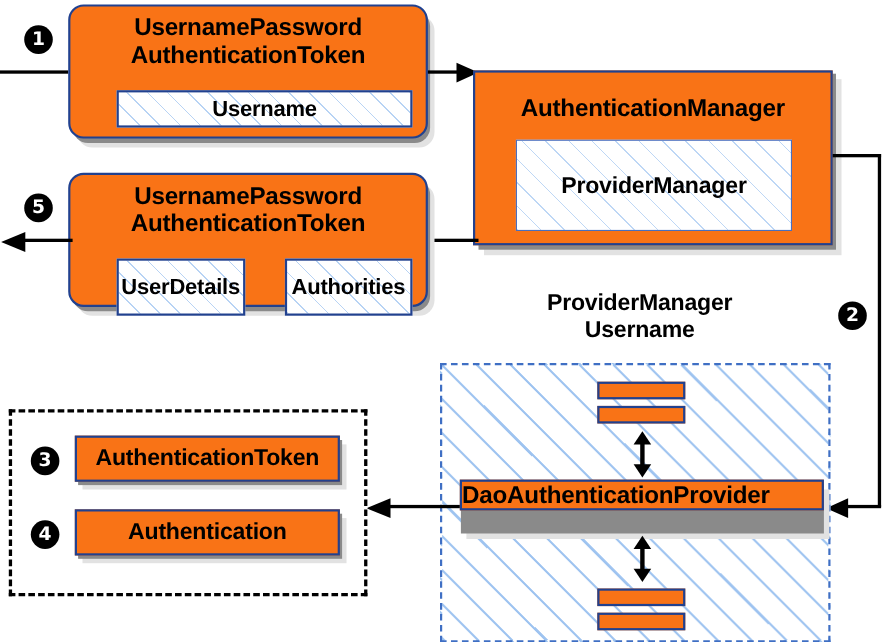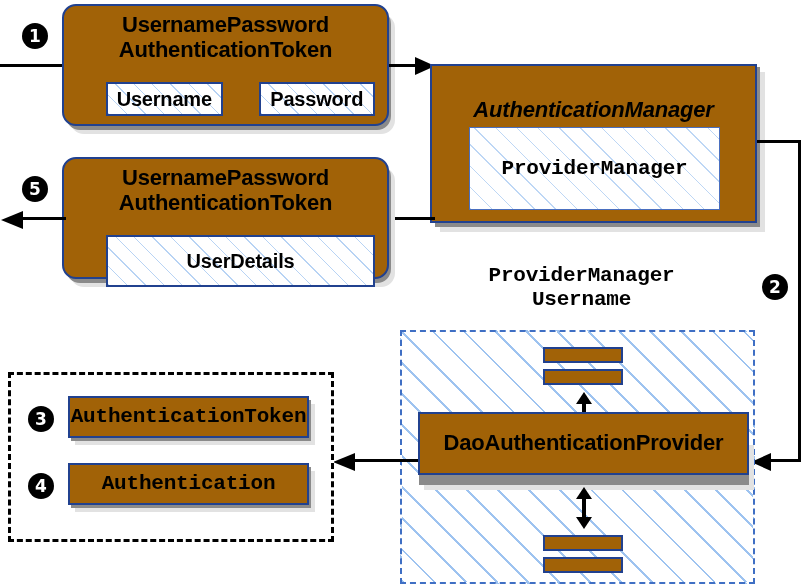--- a/index.html
+++ b/index.html
@@ -12,21 +12,21 @@
     width: 803px;
     height: 584px;
     background: #ffffff;
     font-family: "Liberation Sans", sans-serif;
     overflow: hidden;
   }
   .abs { position: absolute; }
 
   
   .blue-fill {
-    background: #a16207;
+    background: #f97316;
     border: 2px solid #21418f;
     box-sizing: border-box;
   }
   .rounded {
     border-radius: 14px;
   }
 
   
   .shadow-dark {
     background: #8a8a8a;
@@ -37,21 +37,21 @@
 
   
   .title-text {
     font-weight: bold;
     color: #000000;
     text-align: center;
     line-height: 1.12;
     letter-spacing: -0.2px;
   }
   .t22 { font-size: 22px; }
-  .t21 { font-size: 21px; font-family: Liberation Mono, monospace; }
+  .t21 { font-size: 21px; }
   .t20 { font-size: 20px; }
 
   
   .hatch-white {
     background-color: #ffffff;
     background-image: repeating-linear-gradient(
       45deg,
       rgba(125,175,235,0.55) 0px,
       rgba(125,175,235,0.55) 1px,
       rgba(255,255,255,0) 1px,
@@ -130,36 +130,33 @@
   <div class="abs rounded shadow-dark" style="left:66px; top:10px; width:325px; height:120px;"></div>
 
   <div class="abs rounded blue-fill" style="left:62px; top:4px; width:327px; height:122px;">
     <div class="title-text t22" style="margin-top:7px;">UsernamePassword</div>
     <div class="title-text t22">AuthenticationToken</div>
 
     <div class="abs" style="left:14px; top:76px; width:297px; height:34px; display:flex; gap:8px;">
       <div class="hatch-white" style="flex:1; display:flex; align-items:center; justify-content:center;">
         <span class="title-text t20">Username</span>
       </div>
-      <div class="hatch-white" style="flex:1; display:flex; align-items:center; justify-content:center;">
-        <span class="title-text t20">Password</span>
-      </div>
     </div>
   </div>
 
   <div class="abs line-h" style="left:389px; top:64px; width:30px;"></div>
   <svg class="abs arrow" style="left:415px; top:55px;" width="22" height="22" viewBox="0 0 22 22">
     <polygon points="0,2 20,11 0,20" fill="#000000"></polygon>
   </svg>
 
   <div class="abs shadow-light" style="left:440px; top:72px; width:325px; height:160px;"></div>
   <div class="abs shadow-dark" style="left:435px; top:67px; width:325px; height:160px;"></div>
 
   <div class="abs blue-fill" style="left:430px; top:64px; width:327px; height:159px;">
-    <div class="title-text t22" style="margin-top:32px;font-style:italic;">AuthenticationManager</div>
+    <div class="title-text t22" style="margin-top:20px;">AuthenticationManager</div>
     <div class="abs hatch-white-thin" style="left:37px; top:61px; width:251px; height:83px; display:flex; align-items:center; justify-content:center;">
       <span class="title-text t21">ProviderManager</span>
     </div>
   </div>
 
   <div class="abs line-h" style="left:757px; top:140px; width:44px;"></div>
   <div class="abs line-v" style="left:798px; top:140px; height:321px;"></div>
   <div class="abs line-h" style="left:768px; top:459px; width:33px;"></div>
   <svg class="abs arrow" style="left:750px; top:451px;" width="22" height="22" viewBox="0 0 22 22">
     <polygon points="21,2 1,11 21,20" fill="#000000"></polygon>
@@ -175,20 +172,23 @@
   <div class="abs rounded shadow-dark" style="left:66px; top:163px; width:325px; height:120px;"></div>
 
   <div class="abs rounded blue-fill" style="left:62px; top:157px; width:327px; height:122px;">
     <div class="title-text t22" style="margin-top:7px;">UsernamePassword</div>
     <div class="title-text t22">AuthenticationToken</div>
 
     <div class="abs" style="left:14px; top:76px; width:297px; height:52px; display:flex; gap:8px;">
       <div class="hatch-white" style="flex:1; display:flex; align-items:center; justify-content:center;">
         <span class="title-text t20">UserDetails</span>
       </div>
+      <div class="hatch-white" style="flex:1; display:flex; align-items:center; justify-content:center;">
+        <span class="title-text t20">Authorities</span>
+      </div>
     </div>
   </div>
 
   <div class="abs line-h" style="left:18px; top:217px; width:48px;"></div>
   <svg class="abs arrow" style="left:0px; top:209px;" width="24" height="22" viewBox="0 0 24 22">
     <polygon points="23,2 1,11 23,20" fill="#000000"></polygon>
   </svg>
 
   <div class="abs" style="left:22px; top:176px;">
     <div class="badge">5</div>
@@ -206,21 +206,21 @@
 
   <svg class="abs arrow" style="left:574px; top:392px;" width="20" height="42" viewBox="0 0 20 42">
     <line x1="10" y1="6" x2="10" y2="36" stroke="#000000" stroke-width="4"></line>
     <polygon points="10,0 18,12 2,12" fill="#000000"></polygon>
     <polygon points="10,42 18,30 2,30" fill="#000000"></polygon>
   </svg>
 
   <div class="abs shadow-light" style="left:424px; top:445px; width:330px; height:45px;"></div>
   <div class="abs shadow-dark" style="left:419px; top:440px; width:330px; height:45px;"></div>
 
-  <div class="abs blue-fill" style="left:418px; top:412px; width:331px; height:63px; display:flex; align-items:center; justify-content:center;">
+  <div class="abs blue-fill" style="left:418px; top:436px; width:331px; height:28px; display:flex; align-items:center; justify-content:flex-start;">
     <span class="title-text t22">DaoAuthenticationProvider</span>
   </div>
 
   <svg class="abs arrow" style="left:574px; top:487px;" width="20" height="42" viewBox="0 0 20 42">
     <line x1="10" y1="6" x2="10" y2="36" stroke="#000000" stroke-width="4"></line>
     <polygon points="10,0 18,12 2,12" fill="#000000"></polygon>
     <polygon points="10,42 18,30 2,30" fill="#000000"></polygon>
   </svg>
 
   <div class="abs blue-fill" style="left:543px; top:535px; width:80px; height:16px;"></div>

